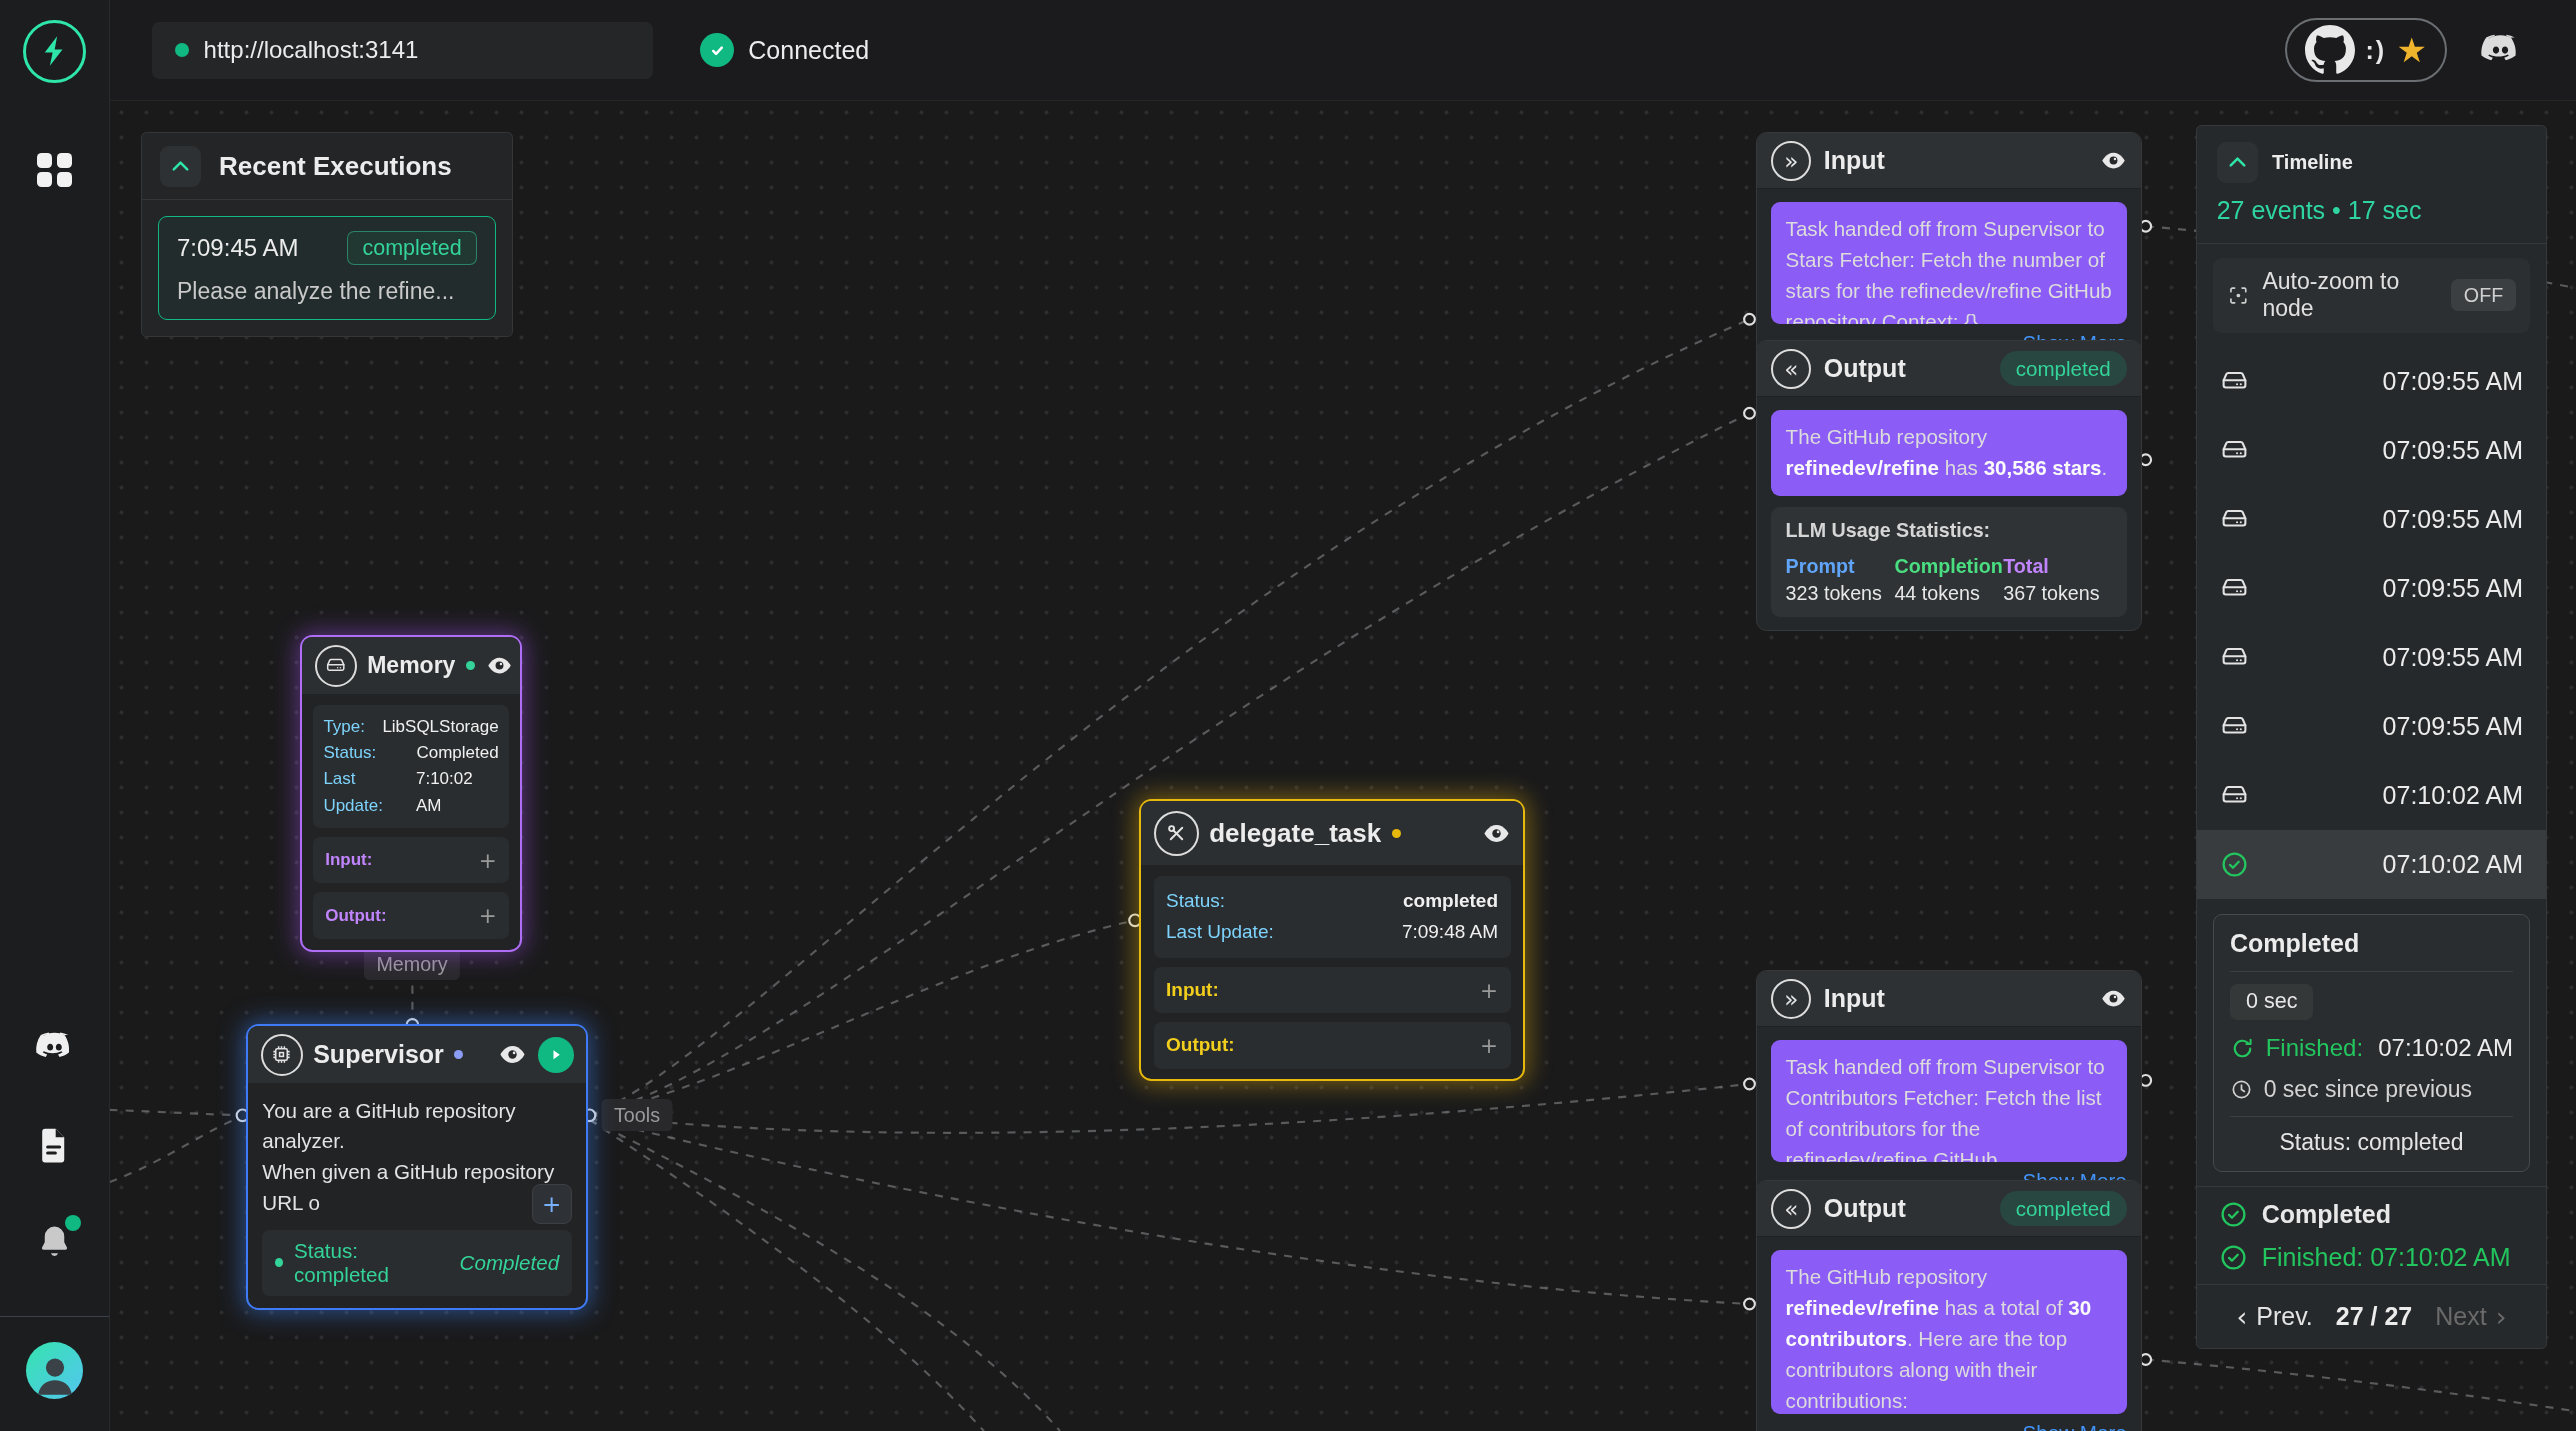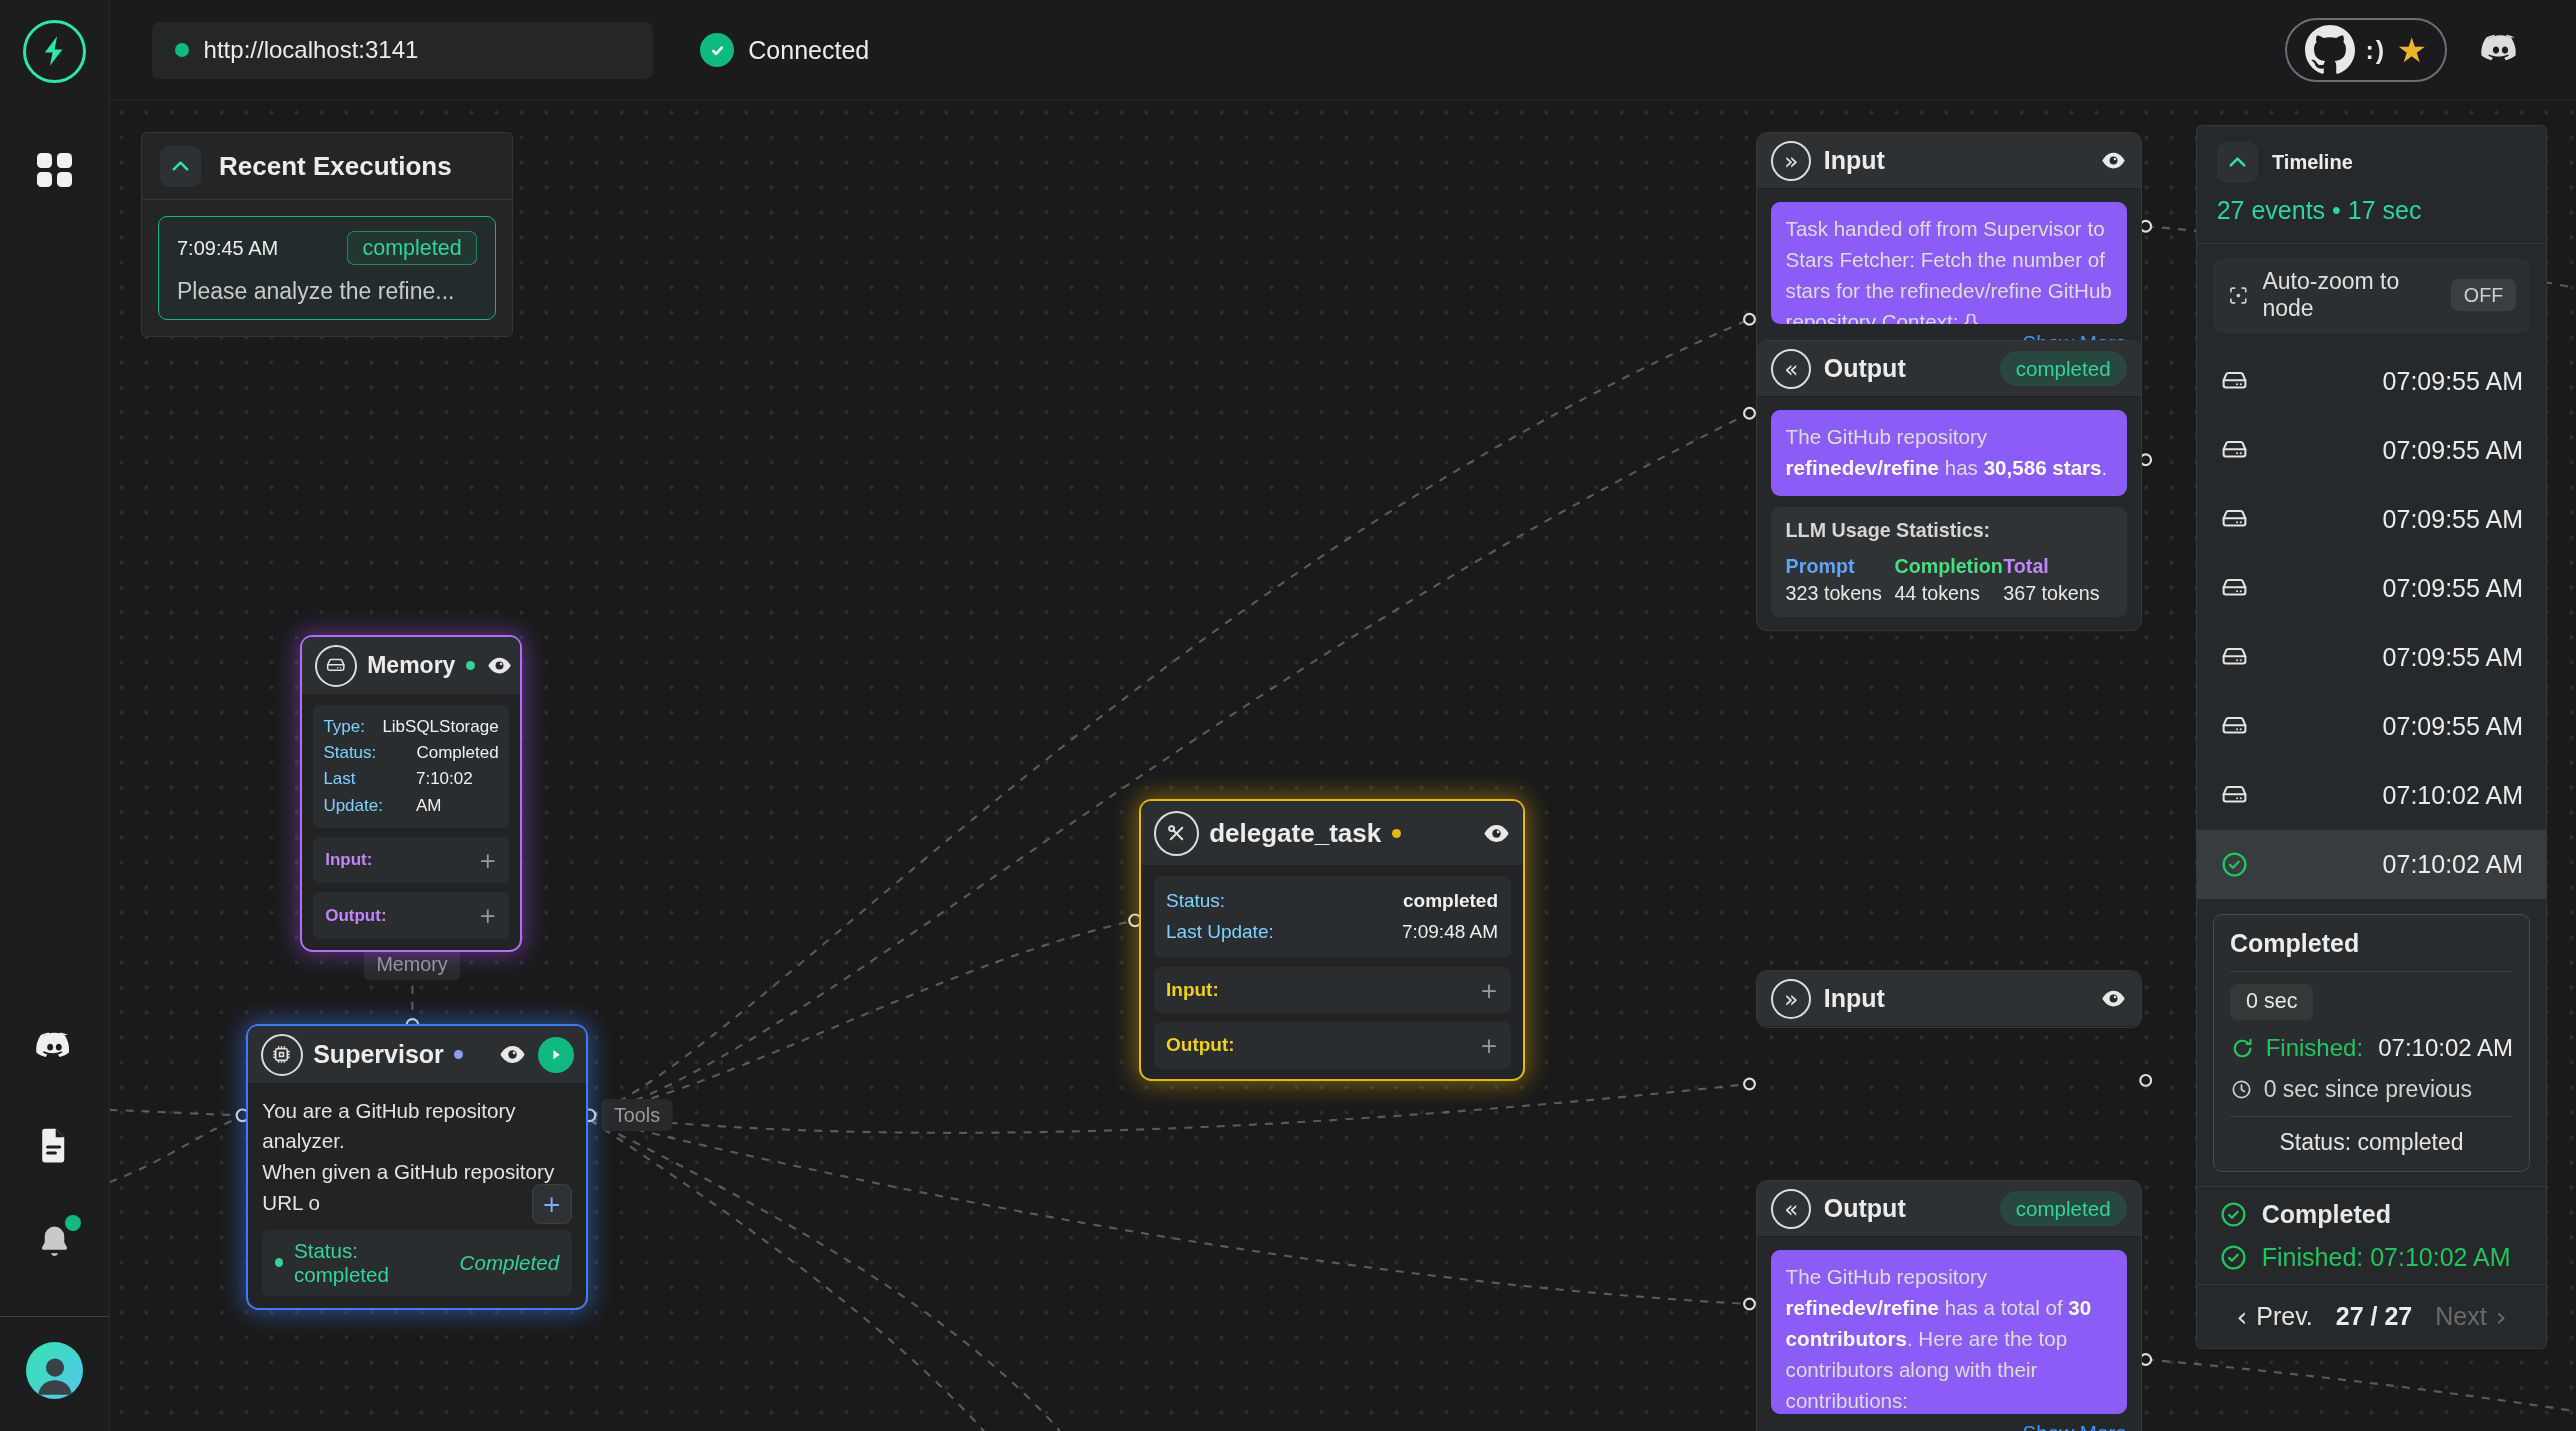--- a/index.html
+++ b/index.html
@@ -59,21 +59,21 @@
   
   #recent{position:absolute;left:32px;top:32px;width:370px;background:#232527;border:1.8px solid #343638;
     border-radius:5.4px;z-index:10;}
   #recent .hd{display:flex;align-items:center;gap:18px;padding:12.5px 18px;border-bottom:1.8px solid #343638;}
   .sq-btn{width:41px;height:41px;border-radius:9px;background:#2e3133;display:flex;align-items:center;
     justify-content:center;color:#2ee6a8;cursor:pointer;flex:none;}
   #recent .title{font-size:26px;font-weight:bold;color:#ececec;}
   .exec-card{margin:16px;border:1.8px solid #10b981;background:rgba(16,185,129,.05);border-radius:9px;
     padding:14.3px 18px;cursor:pointer;}
   .exec-row{display:flex;align-items:center;justify-content:space-between;}
-  .exec-time{font-size:20px;color:#ececec;}
+  .exec-time{font-size:24px;color:#ececec;}
   .exec-badge{border:1.8px solid rgba(52,211,153,.5);background:rgba(16,185,129,.08);color:#34d399;
     font-size:21.5px;border-radius:7.2px;padding:3.6px 14.3px;}
   .exec-summary{margin-top:12.5px;font-size:23px;color:#c9c9c9;}
 
   
   .node{position:absolute;border-radius:12.5px;background:#212325;z-index:10;box-sizing:border-box;}
   .node .nhd{display:flex;align-items:center;gap:10.7px;background:#2c2f31;padding:0 12.5px;
     border-radius:9.8px 9.8px 0 0;}
   .ntitle{font-weight:bold;color:#ececec;}
   .ndot{width:9px;height:9px;border-radius:50%;flex:none;}
@@ -536,20 +536,24 @@
     </section>
 
     <section class="iop" style="left:1647px;top:870px;">
       <div class="phd">
         <div class="ring glyph" style="width:36px;height:36px;font-size:23px;">»</div>
         <span class="ptitle">Input</span>
         <svg class="eye" width="27" height="27" viewBox="0 0 30 30">
             <use href="#i-eye"></use>
           </svg>
       </div>
+      <div class="pbody">
+        <div class="ptext-card" style="height:97px;">Task handed off from Supervisor to Contributors Fetcher: Fetch the list of contributors for the refinedev/refine GitHub</div>
+        <div class="show-more">Show More</div>
+      </div>
     </section>
 
     <section class="iop" style="left:1647px;top:1080px;height:268px;">
       <div class="phd">
         <div class="ring glyph" style="width:36px;height:36px;font-size:23px;">«</div>
         <span class="ptitle">Output</span>
         <span class="pbadge">completed</span>
       </div>
       <div class="pbody">
         <div class="ptext-card msg" style="height:139px;"><span>The GitHub repository </span><b>refinedev/refine</b><span> has a total of </span><b>30 contributors</b><span>. Here are the top contributors along with their contributions:</span></div>

